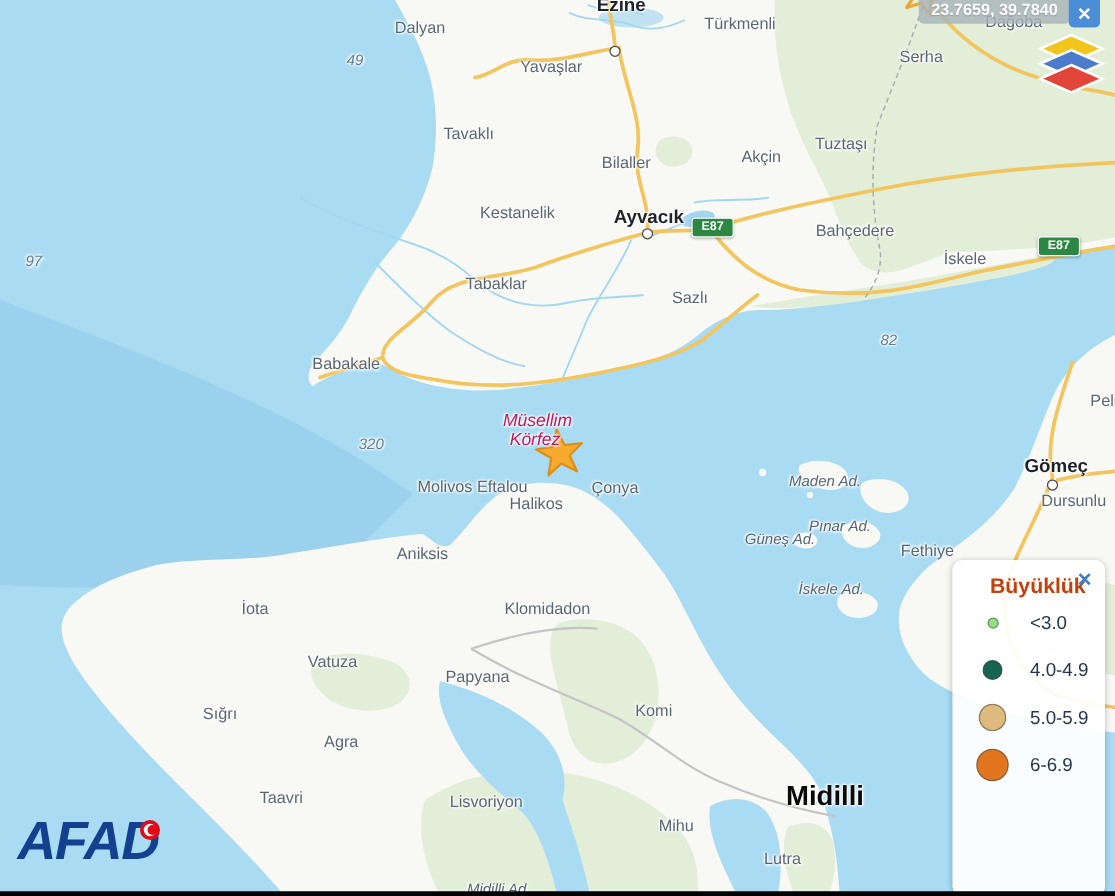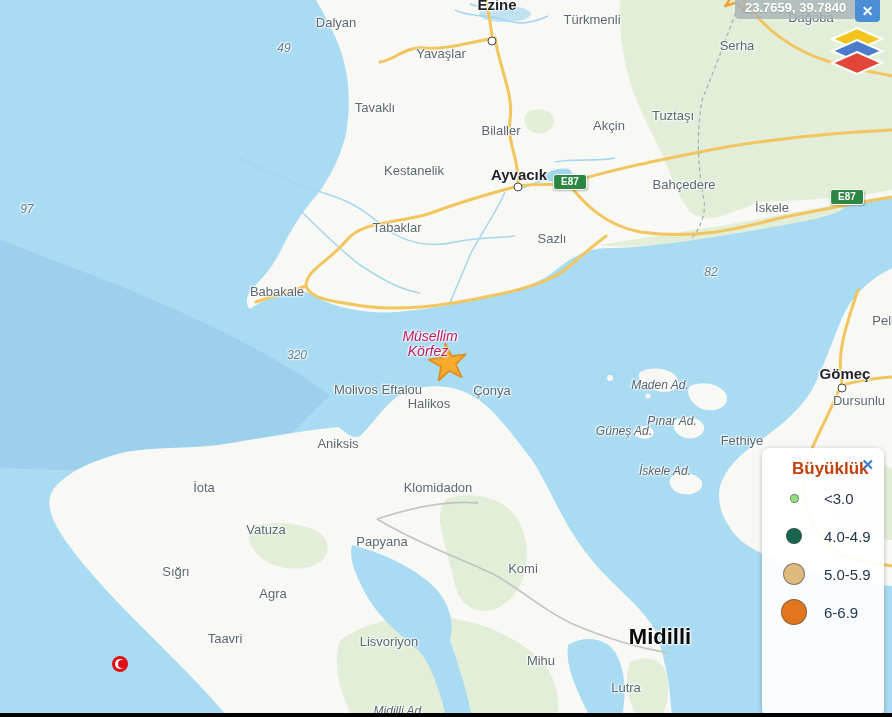--- a/index.html
+++ b/index.html
@@ -249,15 +249,16 @@
         </div>
         <div class="lrow">
           <div class="cell">
             <span class="dot" style="width: 26px; height: 26px; background: rgb(226, 118, 31);"></span>
           </div>
           <span class="t">6-6.9</span>
         </div>
       </div>
   </div>
 
+  <div class="afad">AFAD</div>
   <div class="flag"></div>
   <div class="bbar"></div>
 </div>
 
 </body></html>

